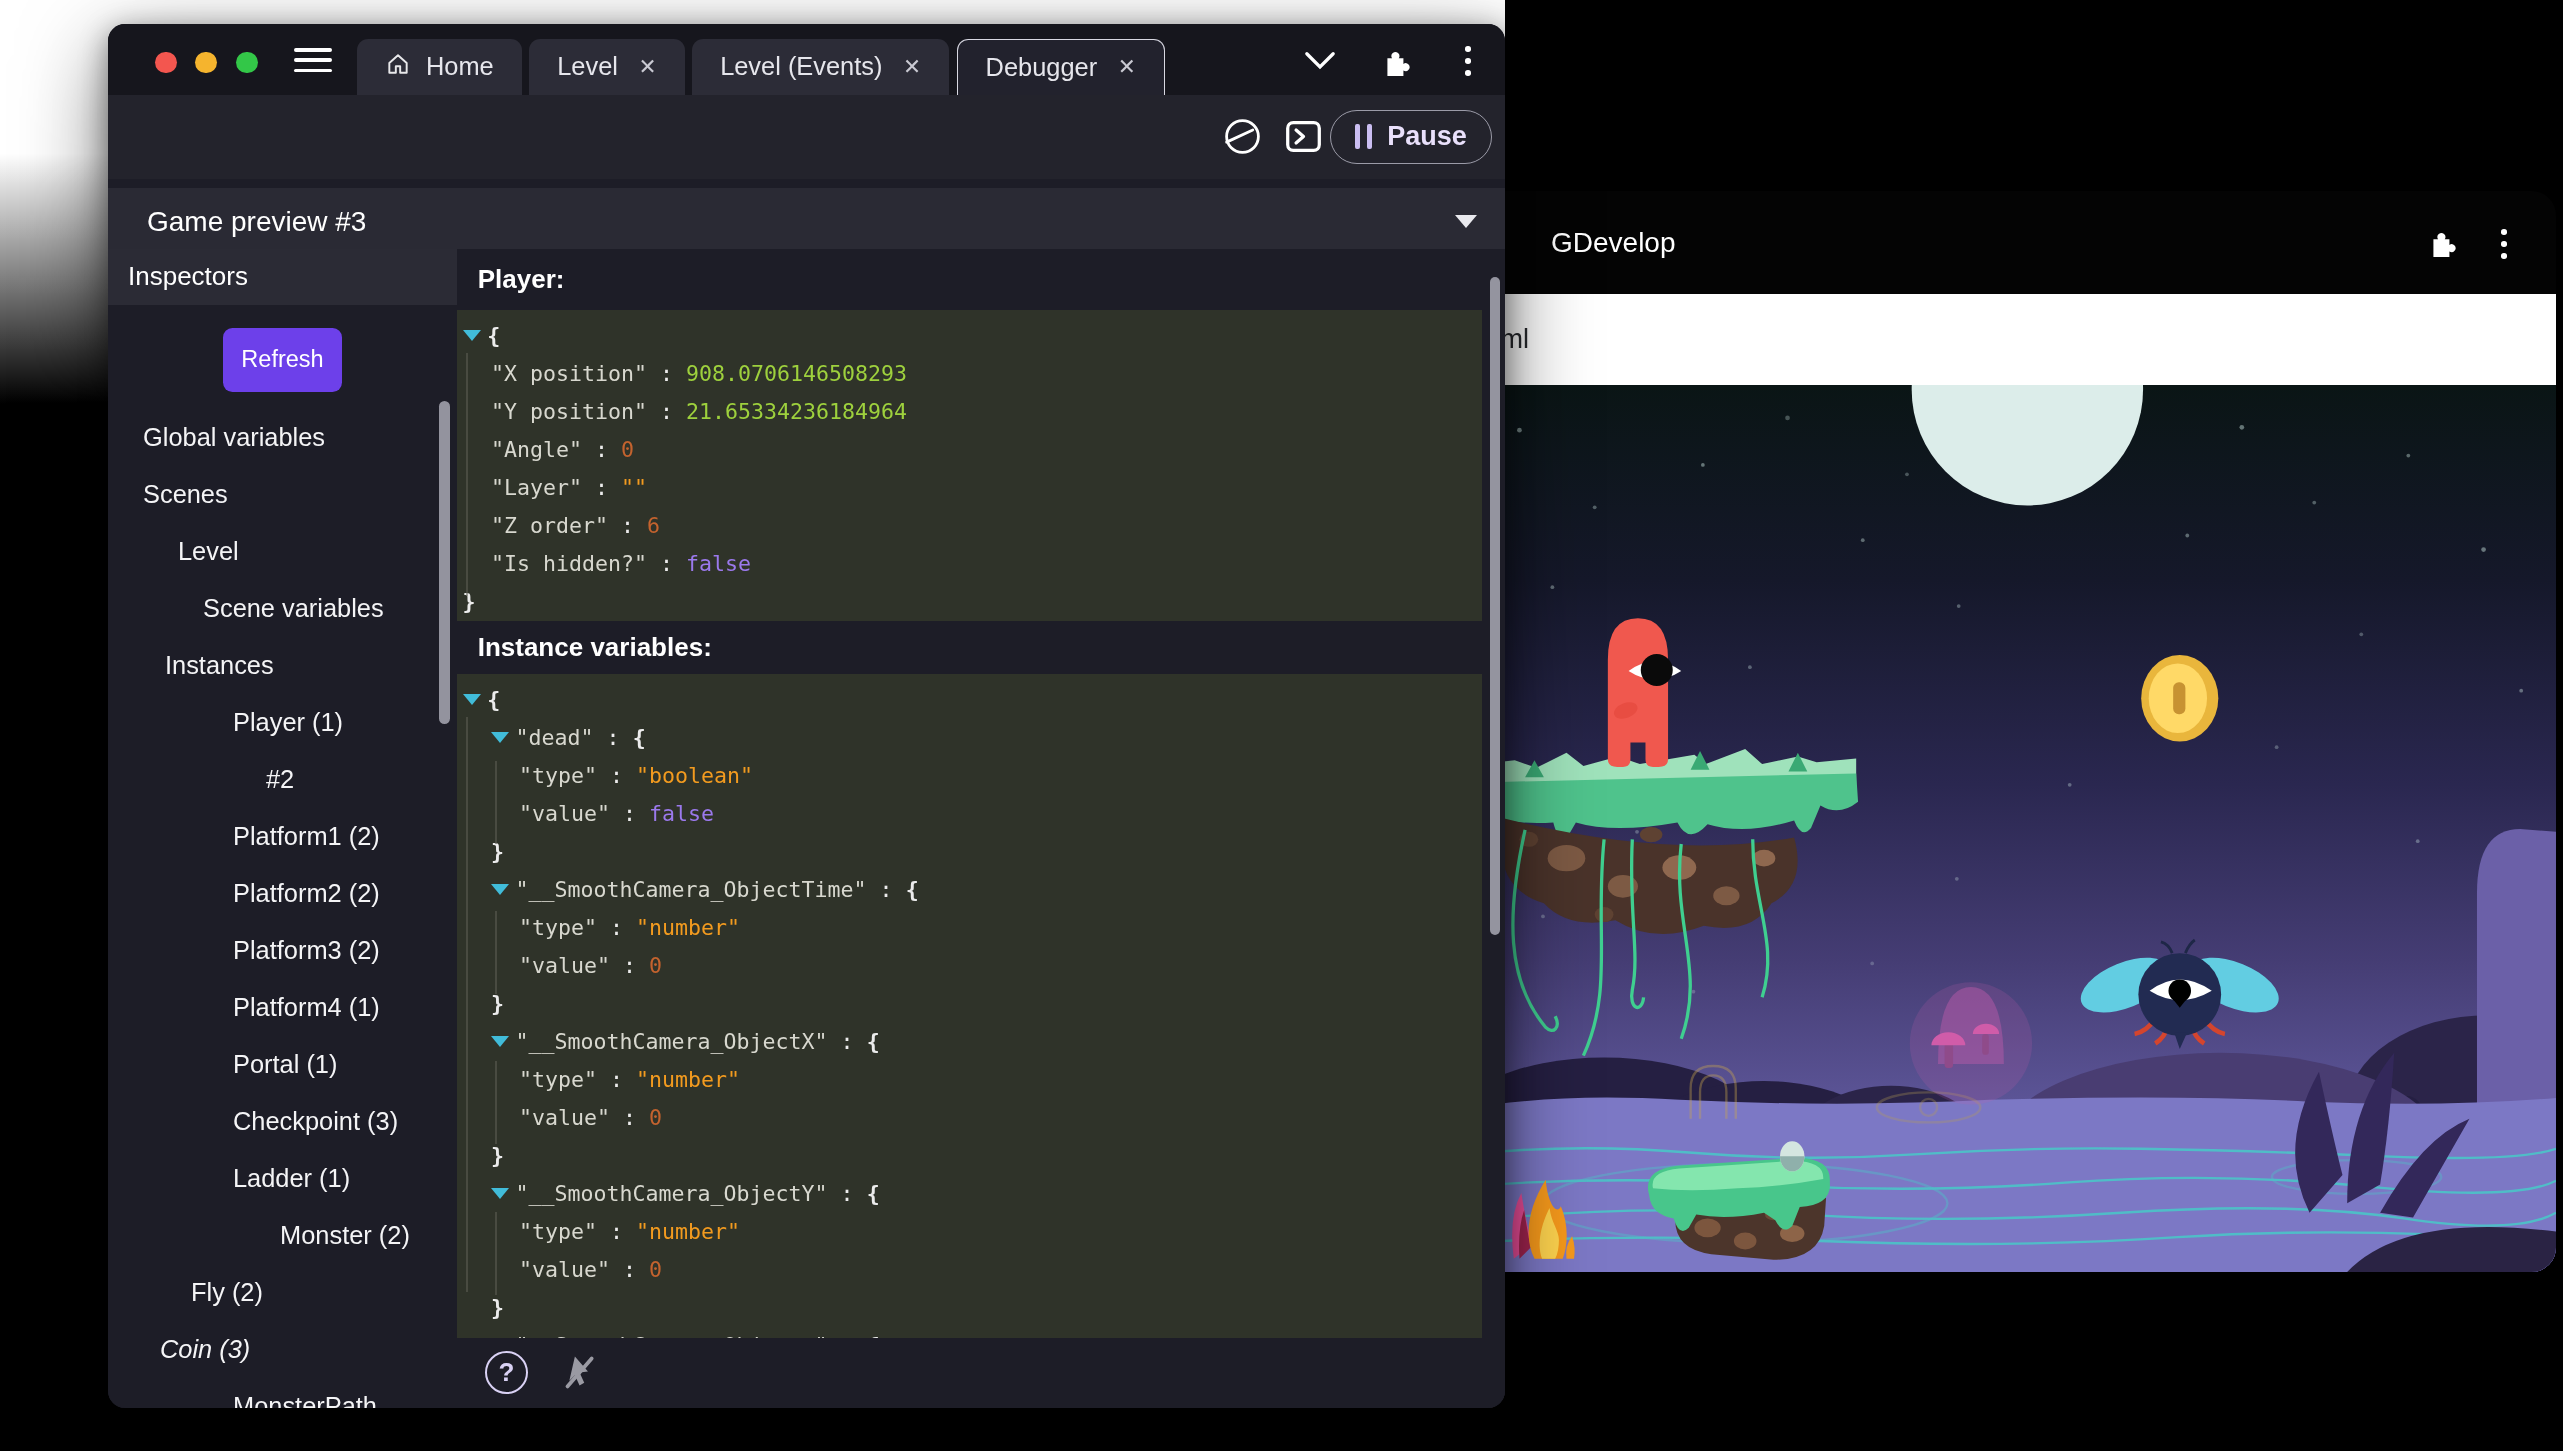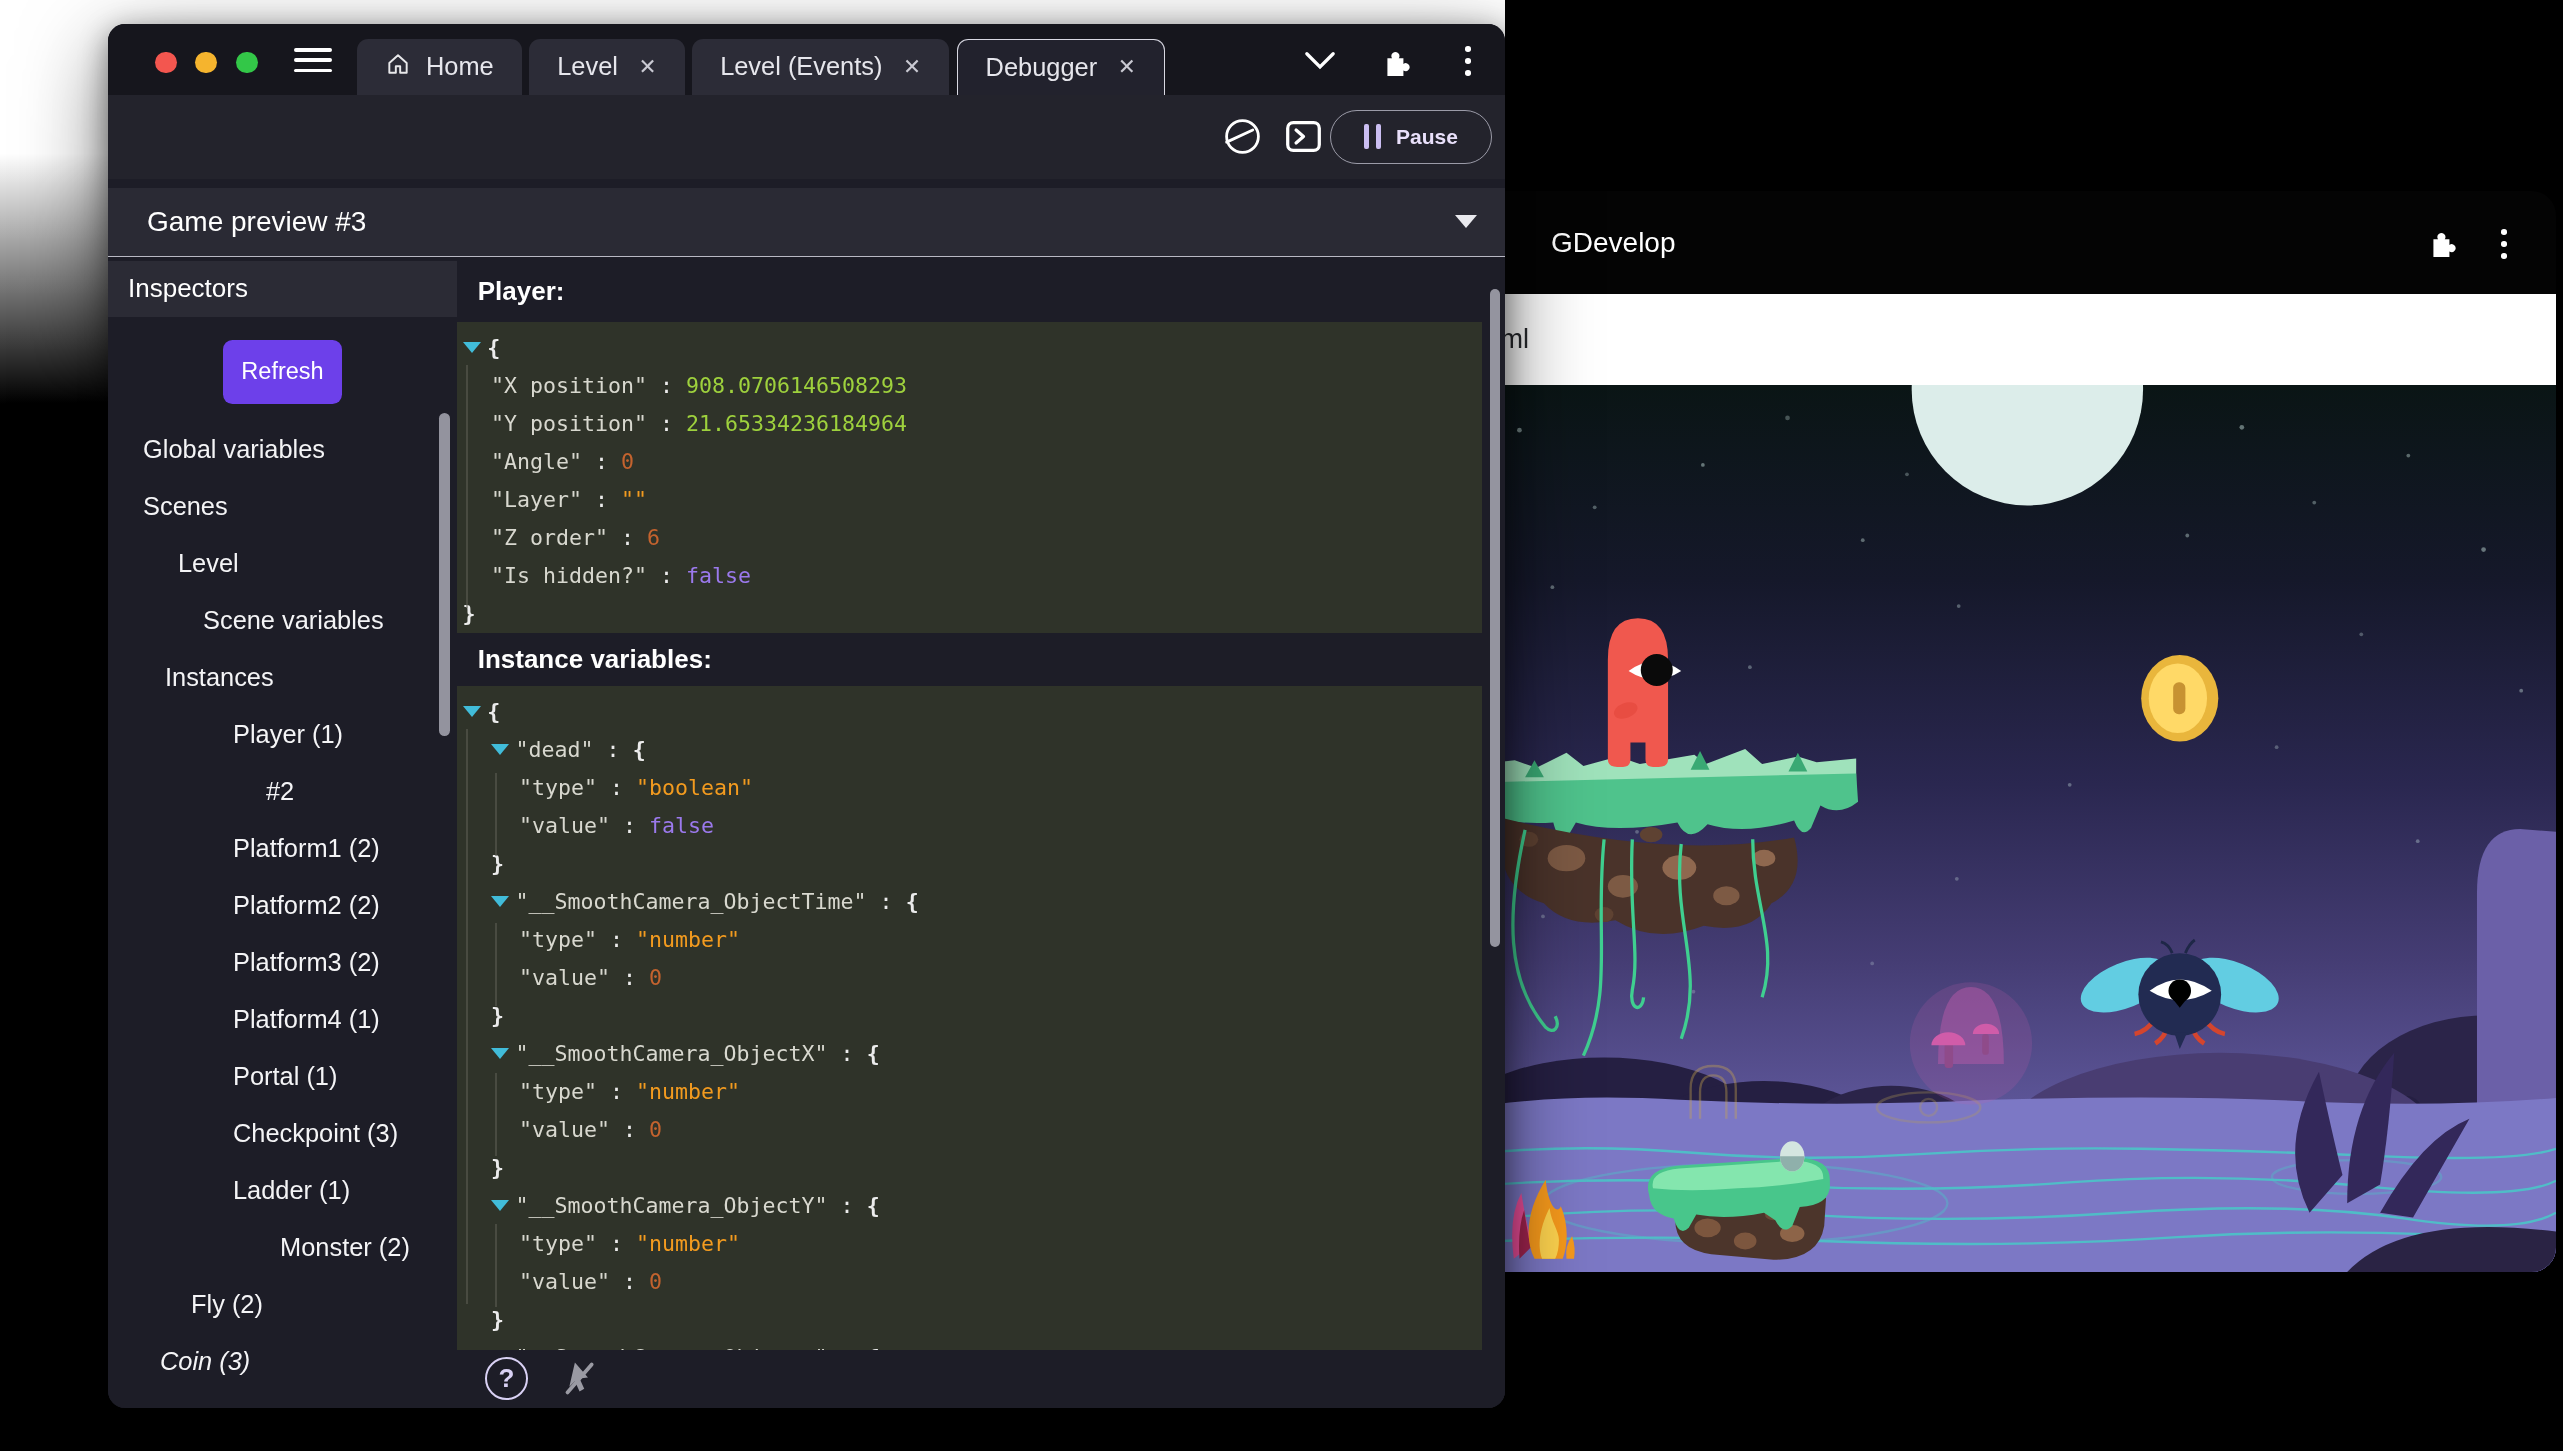--- a/index.html
+++ b/index.html
@@ -41,30 +41,30 @@
   .tb-kebab{position:absolute;left:1357px;top:22.6px;}
 
   .toolbar{position:absolute;top:71px;height:84px;left:0;right:0;background:#23232c;}
   .tb-gauge{position:absolute;left:1113px;top:20.7px;}
   .tb-console{position:absolute;left:1176px;top:22.6px;}
   .pause-btn{position:absolute;left:1222px;top:15px;width:162px;height:54px;border:1.9px solid #9b9ba8;
     border-radius:27px;background:transparent;display:flex;align-items:center;justify-content:center;gap:15px;
     box-sizing:border-box;cursor:pointer;}
   .pause-bars{display:flex;gap:7.5px;}
   .pause-bars span{width:4.7px;height:25.4px;background:#cbbef2;border-radius:1.9px;display:inline-block;}
-  .pause-label{color:#e9e0fb;font-size:21px;font-weight:700;}
+  .pause-label{color:#e9e0fb;font-size:27px;font-weight:700;}
 
   .preview-header{position:absolute;top:164px;height:69px;left:0;right:0;background:#2a2a34;
     border-bottom:1.9px solid #b9b9c4;box-sizing:border-box;display:flex;align-items:center;
     justify-content:space-between;padding:0 28px 0 39px;cursor:pointer;}
   .ph-title{color:#fff;font-size:28px;font-weight:500;}
   .ph-caret{width:0;height:0;border-left:11.3px solid transparent;border-right:11.3px solid transparent;
     border-top:13px solid #e9e9ee;}
 
-  .main{position:absolute;top:225px;bottom:0;left:0;right:0;display:flex;margin-top:12px;}
+  .main{position:absolute;top:225px;bottom:0;left:0;right:0;display:flex;}
   .sidebar{width:349px;flex-shrink:0;position:relative;background:#1d1d27;overflow:hidden;}
   .sb-header{height:56px;background:#2b2b35;display:flex;align-items:center;padding-left:20px;
     color:#fff;font-size:26px;font-weight:500;}
   .refresh-btn{position:absolute;left:115px;top:79px;width:119px;height:64px;background:#6d40ea;border:none;
     border-radius:9.4px;color:#fff;font-size:23.5px;font-weight:400;cursor:pointer;}
   .tree{position:absolute;top:160px;left:0;right:0;bottom:0;overflow:hidden;}
   .tree-item{height:57px;line-height:57px;color:#f4f4f6;font-size:25.4px;white-space:nowrap;cursor:pointer;}
   .sb-scroll{position:absolute;right:7.5px;top:152px;width:10.3px;height:323px;background:#93939e;border-radius:5.6px;}
 
   .content{flex:1;position:relative;background:#1d1d27;overflow:hidden;}

